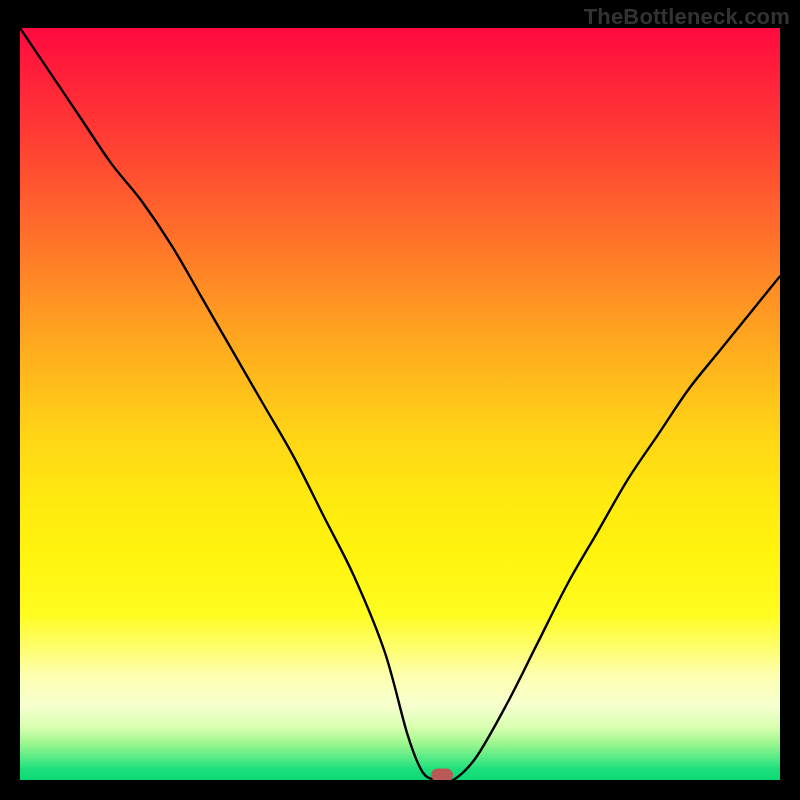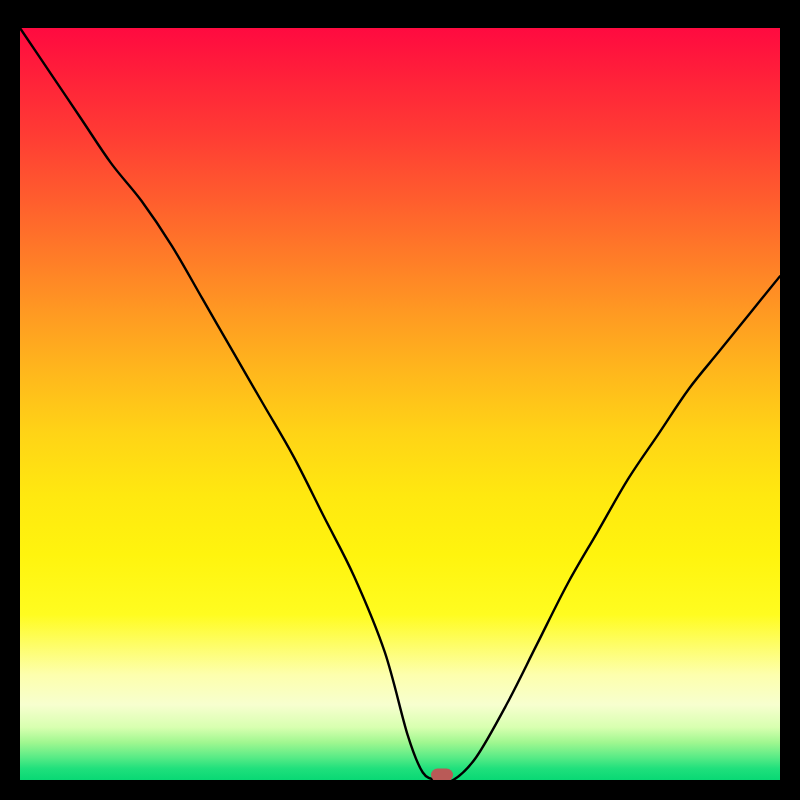--- a/index.html
+++ b/index.html
@@ -71,20 +71,21 @@
     height: 13px;
     border-radius: 7px;
     background: #b95a57;
     transform: translate(-50%, -50%);
   }
 </style>
 </head>
 <body>
 
 <div class="frame">
+  <div class="watermark">TheBottleneck.com</div>
 
   <div class="plot">
     <div class="gradient"></div>
 
     <svg class="curve" viewBox="0 0 760 752" preserveAspectRatio="none">
       <path id="curve-path" d="M 0.00 0.00 C 5.07 7.52, 20.27 30.08, 30.40 45.12 C 40.53 60.16, 50.67 75.20, 60.80 90.24 C 70.93 105.28, 81.07 121.57, 91.20 135.36 C 101.33 149.15, 111.47 159.17, 121.60 172.96 C 131.73 186.75, 141.87 201.79, 152.00 218.08 C 162.13 234.37, 172.27 253.17, 182.40 270.72 C 192.53 288.27, 202.67 305.81, 212.80 323.36 C 222.93 340.91, 233.07 358.45, 243.20 376.00 C 253.33 393.55, 263.47 409.84, 273.60 428.64 C 283.73 447.44, 293.87 468.75, 304.00 488.80 C 314.13 508.85, 324.27 526.40, 334.40 548.96 C 344.53 571.52, 355.93 597.84, 364.80 624.16 C 373.67 650.48, 381.27 686.83, 387.60 706.88 C 393.93 726.93, 397.73 736.96, 402.80 744.48 C 407.87 752.00, 412.93 750.75, 418.00 752.00 C 423.07 753.25, 426.87 755.76, 433.20 752.00 C 439.53 748.24, 447.13 741.97, 456.00 729.44 C 464.87 716.91, 476.27 695.60, 486.40 676.80 C 496.53 658.00, 506.67 636.69, 516.80 616.64 C 526.93 596.59, 537.07 575.28, 547.20 556.48 C 557.33 537.68, 567.47 521.39, 577.60 503.84 C 587.73 486.29, 597.87 467.49, 608.00 451.20 C 618.13 434.91, 628.27 421.12, 638.40 406.08 C 648.53 391.04, 658.67 374.75, 668.80 360.96 C 678.93 347.17, 689.07 335.89, 699.20 323.36 C 709.33 310.83, 719.47 298.29, 729.60 285.76 C 739.73 273.23, 754.93 254.43, 760.00 248.16" fill="none" stroke="#000" stroke-width="2.4" stroke-linecap="round" stroke-linejoin="round"></path>
     </svg>
 
     <div class="marker" id="marker" style="left: 421.8px; top: 747.488px;"></div>
   </div>

